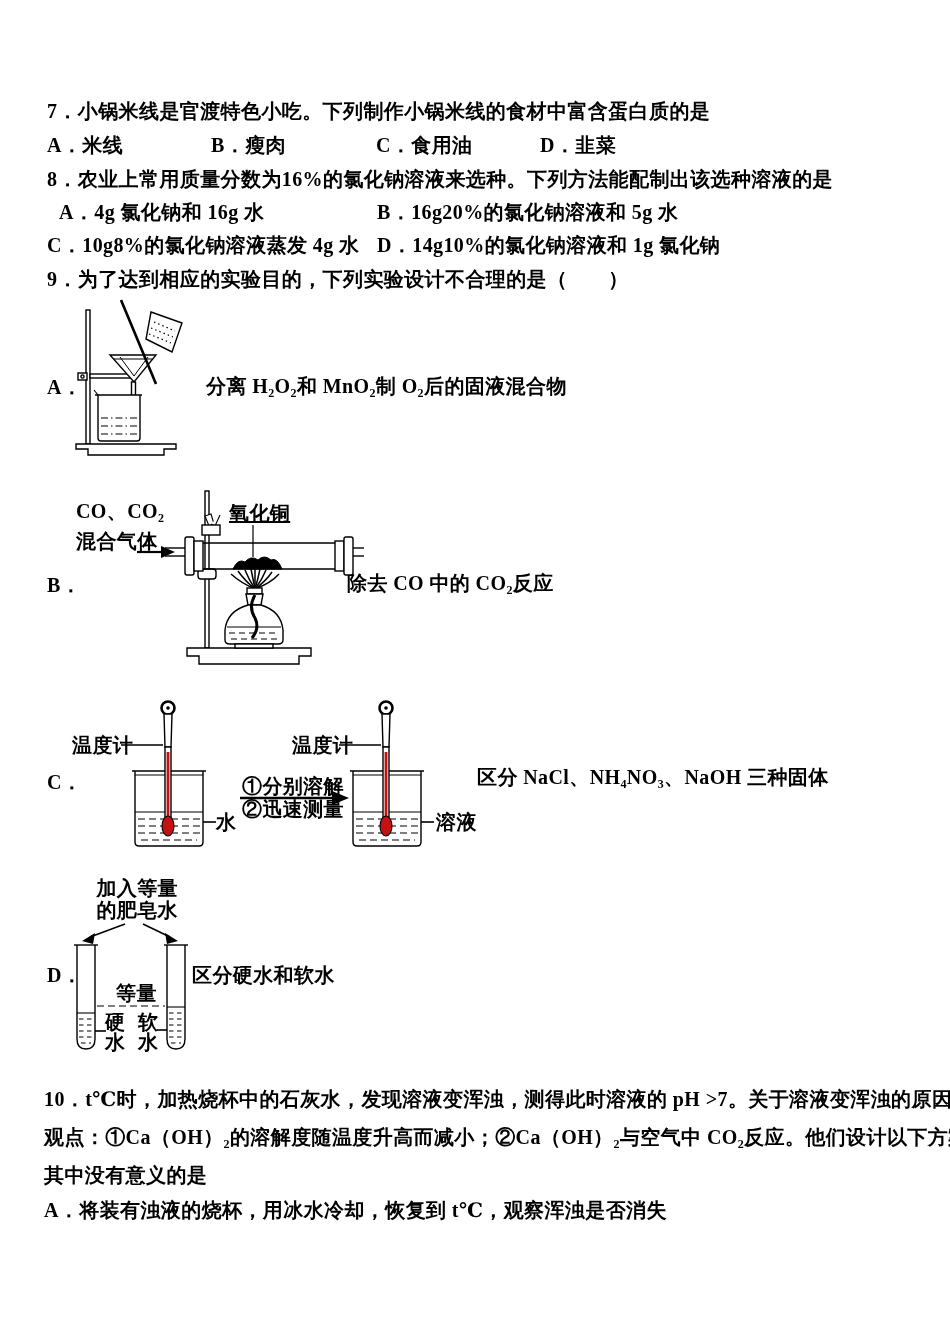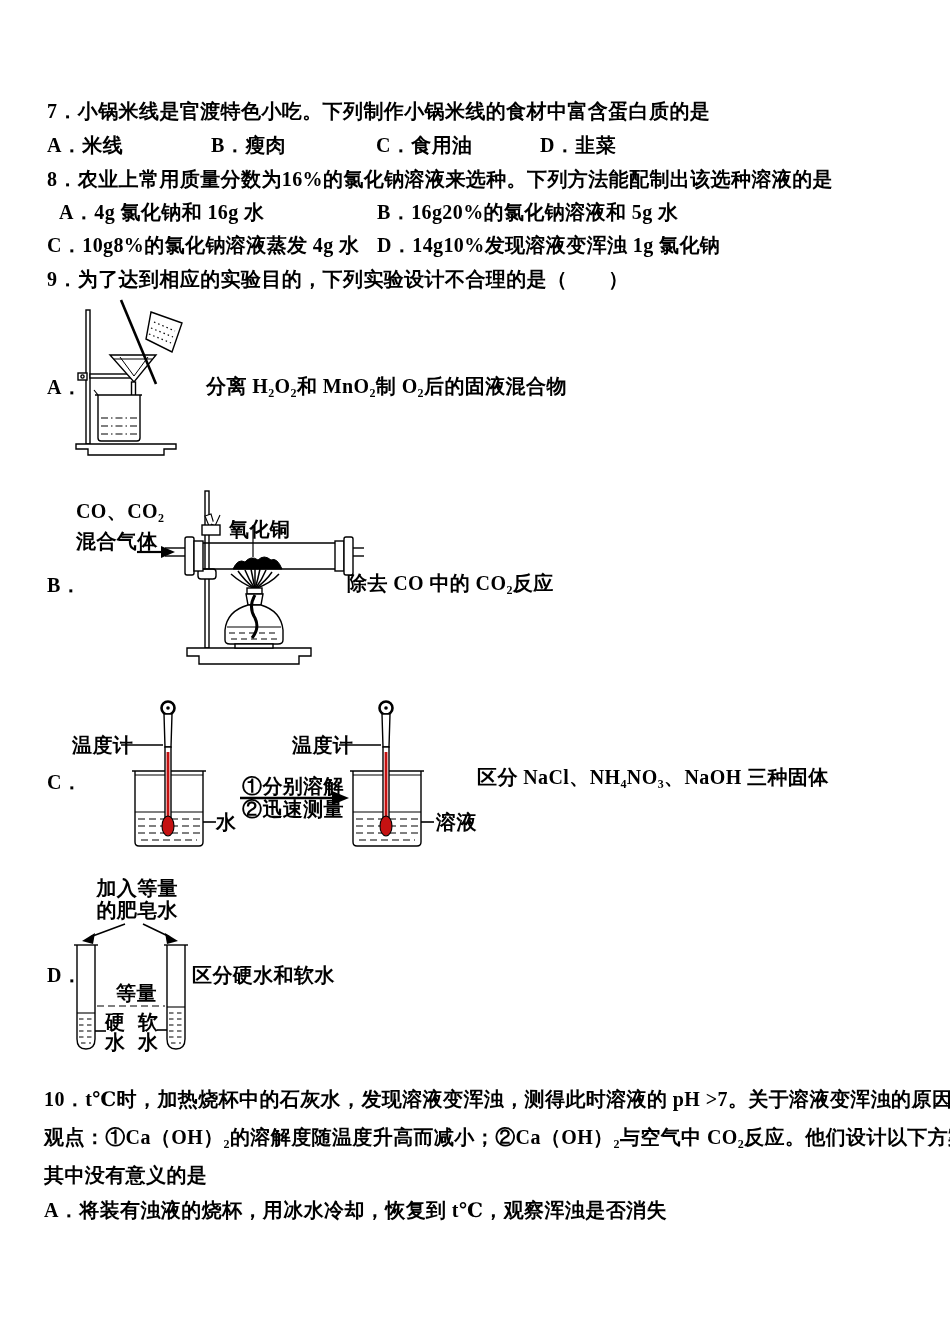--- a/index.html
+++ b/index.html
@@ -23,21 +23,21 @@
 <div class="t" style="left:47px;top:102px;">7．小锅米线是官渡特色小吃。下列制作小锅米线的食材中富含蛋白质的是</div>
 <div class="t" style="left:47px;top:136px;">A．米线</div>
 <div class="t" style="left:211px;top:136px;">B．瘦肉</div>
 <div class="t" style="left:376px;top:136px;">C．食用油</div>
 <div class="t" style="left:540px;top:136px;">D．韭菜</div>
 
 <div class="t" style="left:47px;top:170px;">8．农业上常用质量分数为16%的氯化钠溶液来选种。下列方法能配制出该选种溶液的是</div>
 <div class="t" style="left:47px;top:203px;margin-left:12px;">A．4g 氯化钠和 16g 水</div>
 <div class="t" style="left:377px;top:203px;">B．16g20%的氯化钠溶液和 5g 水</div>
 <div class="t" style="left:47px;top:236px;">C．10g8%的氯化钠溶液蒸发 4g 水</div>
-<div class="t" style="left:377px;top:236px;">D．14g10%发现溶液变浑浊 1g 氯化钠</div>
+<div class="t" style="left:377px;top:236px;">D．14g10%的氯化钠溶液和 1g 氯化钠</div>
 
 <div class="t" style="left:47px;top:270px;">9．为了达到相应的实验目的，下列实验设计不合理的是（　　）</div>
 
 <div class="t" style="left:47px;top:378px;">A．</div>
 <div class="t" style="left:190px;top:377px;margin-left:16px;">分离 H₂O₂和 MnO₂制 O₂后的固液混合物</div>
 <svg class="fig" style="left:68px;top:298px;" width="135" height="165" viewBox="0 0 135 165">
   <g stroke="#000" fill="none" stroke-width="1.4">
     <rect x="18" y="12" width="4" height="134" fill="#fff"></rect>
     <path d="M8 146 H108 V151 H96 V157 H20 V151 H8 Z" fill="#fff"></path>
     <rect x="10" y="75" width="9" height="7" fill="#fff"></rect>
@@ -60,21 +60,21 @@
     <g stroke-width="1.1" stroke-dasharray="7 3 1.5 3">
       <line x1="33" y1="120" x2="69" y2="120"></line>
       <line x1="33" y1="128" x2="69" y2="128"></line>
       <line x1="33" y1="136" x2="69" y2="136"></line>
     </g>
   </g>
 </svg>
 
 <div class="t ml" style="left:76px;top:496px;line-height:30px;">CO、CO₂
 混合气体</div>
-<div class="t" style="left:229px;top:520px;">氧化铜</div>
+<div class="t" style="left:229px;top:504px;text-decoration:underline;">氧化铜</div>
 <div class="t" style="left:47px;top:576px;">B．</div>
 <div class="t" style="left:347px;top:574px;">除去 CO 中的 CO₂反应</div>
 <svg class="fig" style="left:135px;top:485px;" width="230" height="190" viewBox="0 0 230 190">
   <g stroke="#000" fill="none" stroke-width="1.4">
     <rect x="70" y="6" width="4" height="157" fill="#fff"></rect>
     <path d="M52 163 H176 V171 H164 V179 H64 V171 H52 Z" fill="#fff"></path>
     <path d="M70 31 L74 41 L79 39 L76 29 Z" fill="#fff" stroke-width="1.1"></path>
     <path d="M85 30 L80 41 L76 39" fill="#fff" stroke-width="1.1"></path>
     <rect x="67" y="40" width="18" height="10" fill="#fff"></rect>
     <rect x="63" y="84" width="18" height="10" rx="3" fill="#fff"></rect>

